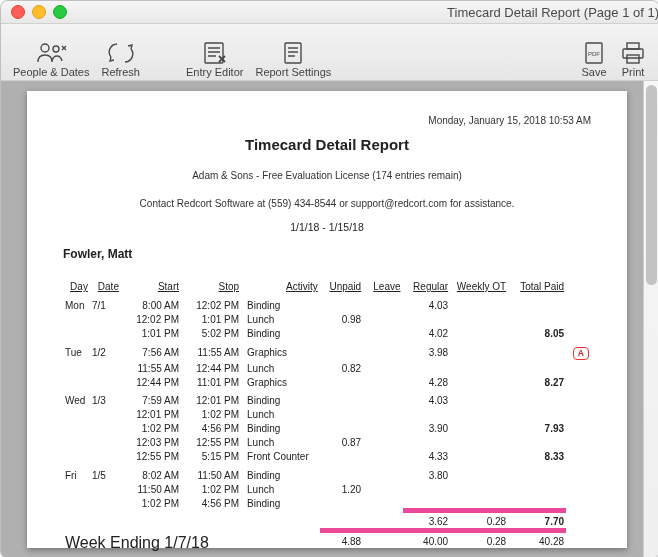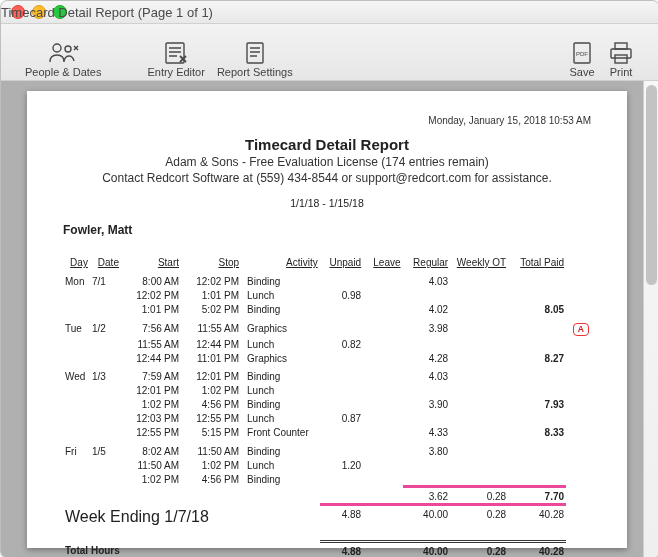--- a/index.html
+++ b/index.html
@@ -3,43 +3,43 @@
 <meta charset="utf-8">
 <style>
   html,body{margin:0;padding:0;font-family:-apple-system,"Helvetica Neue",Arial,sans-serif;background:#fff}
   .window{width:658px;height:557px;border:1px solid #bfbfbf;border-radius:8px;overflow:hidden;background:#ececec;box-shadow:0 0 0 1px rgba(0,0,0,.05)}
   .titlebar{height:22px;display:flex;align-items:center;position:relative;background:linear-gradient(#f6f6f6,#e8e8e8);border-bottom:1px solid #d0d0d0}
   .lights{display:flex;gap:7px;margin-left:10px}
   .light{width:12px;height:12px;border-radius:50%}
   .red{background:#ff5f57;border:1px solid #e24238}
   .yellow{background:#ffbd2e;border:1px solid #e1a116}
   .green{background:#28c940;border:1px solid #1bad2a}
-  .title{position:absolute;left:0;right:0;text-align:left;font-size:13px;color:#4a4a4a;pointer-events:none}
-  .toolbar{height:56px;background:linear-gradient(#f3f3f3,#e6e6e6);display:flex;align-items:center;padding:0 18px;border-bottom:1px solid #cfcfcf}
+  .title{position:absolute;left:0;right:0;text-align:right;font-size:13px;color:#4a4a4a;pointer-events:none}
+  .toolbar{height:56px;background:linear-gradient(#f3f3f3,#e6e6e6);display:flex;align-items:center;padding:0 6px;border-bottom:1px solid #cfcfcf}
   .tbtn{display:flex;flex-direction:column;align-items:center;justify-content:flex-end;height:52px;padding:0 6px;font-size:11px;color:#424242;cursor:pointer}
   .tbtn svg{stroke:#4a4a4a;fill:none;stroke-width:1.4}
   .tspacer{flex:1}
   .content{height:477px;display:flex;background:#b0b0b0}
   .page-wrap{flex:1;overflow:auto;padding:10px 0 10px 10px;display:flex;justify-content:center}
   .scrollbar{width:15px;background:linear-gradient(#f7f7f7,#efefef);border-left:1px solid #cfcfcf;position:relative}
   .thumb{position:absolute;left:2px;right:2px;top:4px;height:200px;background:#c3c3c3;border-radius:6px}
   .page{width:600px;background:#fff;box-shadow:0 2px 6px rgba(0,0,0,.35);padding:24px 36px 26px;box-sizing:border-box;font-size:10.5px;color:#222}
   .ts{text-align:right;font-size:10px;color:#333}
   .hd{text-align:center;margin-top:10px}
   .hd h1{margin:0;font-size:15px;font-weight:700}
-  .hd .line{font-size:12px;color:#333;margin-top:2px}
+  .hd .line{font-size:10px;color:#333;margin-top:17px}
   .range{text-align:center;margin:12px 0 14px;font-size:10.5px}
   .emp{font-size:12px;font-weight:700;margin-bottom:18px}
   table{width:100%;border-collapse:collapse;font-size:10px}
   th{font-weight:400;text-decoration:underline;text-align:right;padding:2px 2px}
   th.r,td.r{text-align:right}
   td{padding:1.5px 2px;vertical-align:top}
   .group-top td{padding-top:6px}
   .badge{display:inline-block;border:1.5px solid #e33;color:#c22;border-radius:4px;font-size:8.5px;font-weight:700;padding:0 4px;line-height:11px}
-  .sumrow td{border-top:3px solid #ec4899;padding-top:3px}
+  .sumrow td{border-top:5px solid #ec4899;padding-top:3px}
   .double td{border-top:3px double #333;padding-top:3px;font-weight:700}
   .weeklbl{font-size:16px;padding-top:3px}
   .tot{font-weight:700}
   .bold{font-weight:700}
   col.day{width:26px}col.date{width:30px}col.start{width:58px}col.stop{width:58px}col.act{width:76px}col.unp{width:42px}col.lv{width:38px}col.reg{width:46px}col.ot{width:56px}col.tp{width:56px}col.bg{width:24px}
 </style>
 </head>
 <body>
 <div class="window">
 
@@ -55,20 +55,28 @@
 <div class="toolbar">
   <div class="tbtn">
     <svg width="34" height="26" viewBox="0 0 34 26">
           <circle cx="11" cy="8" r="4"></circle>
           <path d="M4 22c0-5 3-7 7-7s7 2 7 7"></path>
           <circle cx="22" cy="9" r="3"></circle>
           <path d="M18 21c1-4 3-5 5-5s4 1 5 5"></path>
           <path d="M28 6l4 4M32 6l-4 4"></path>
         </svg>
     <span>People &amp; Dates</span>
+  </div>
+  <div class="tbtn">
+    <svg width="28" height="26" viewBox="0 0 28 26">
+          <path d="M10 4a8 8 0 0 0-6 13"></path>
+          <path d="M18 22a8 8 0 0 0 6-13"></path>
+          <path d="M4 17l-1 4 4-1M24 9l1-4-4 1"></path>
+        </svg>
+    <span>Refresh</span>
   </div>
   <div style="width:34px"></div>
   <div class="tbtn">
     <svg width="28" height="26" viewBox="0 0 28 26">
           <rect x="4" y="3" width="18" height="20" rx="1"></rect>
           <path d="M7 8h12M7 12h12M7 16h8"></path>
           <path d="M18 16l6 6M24 16l-6 6" stroke-width="1.8"></path>
         </svg>
     <span>Entry Editor</span>
   </div>

